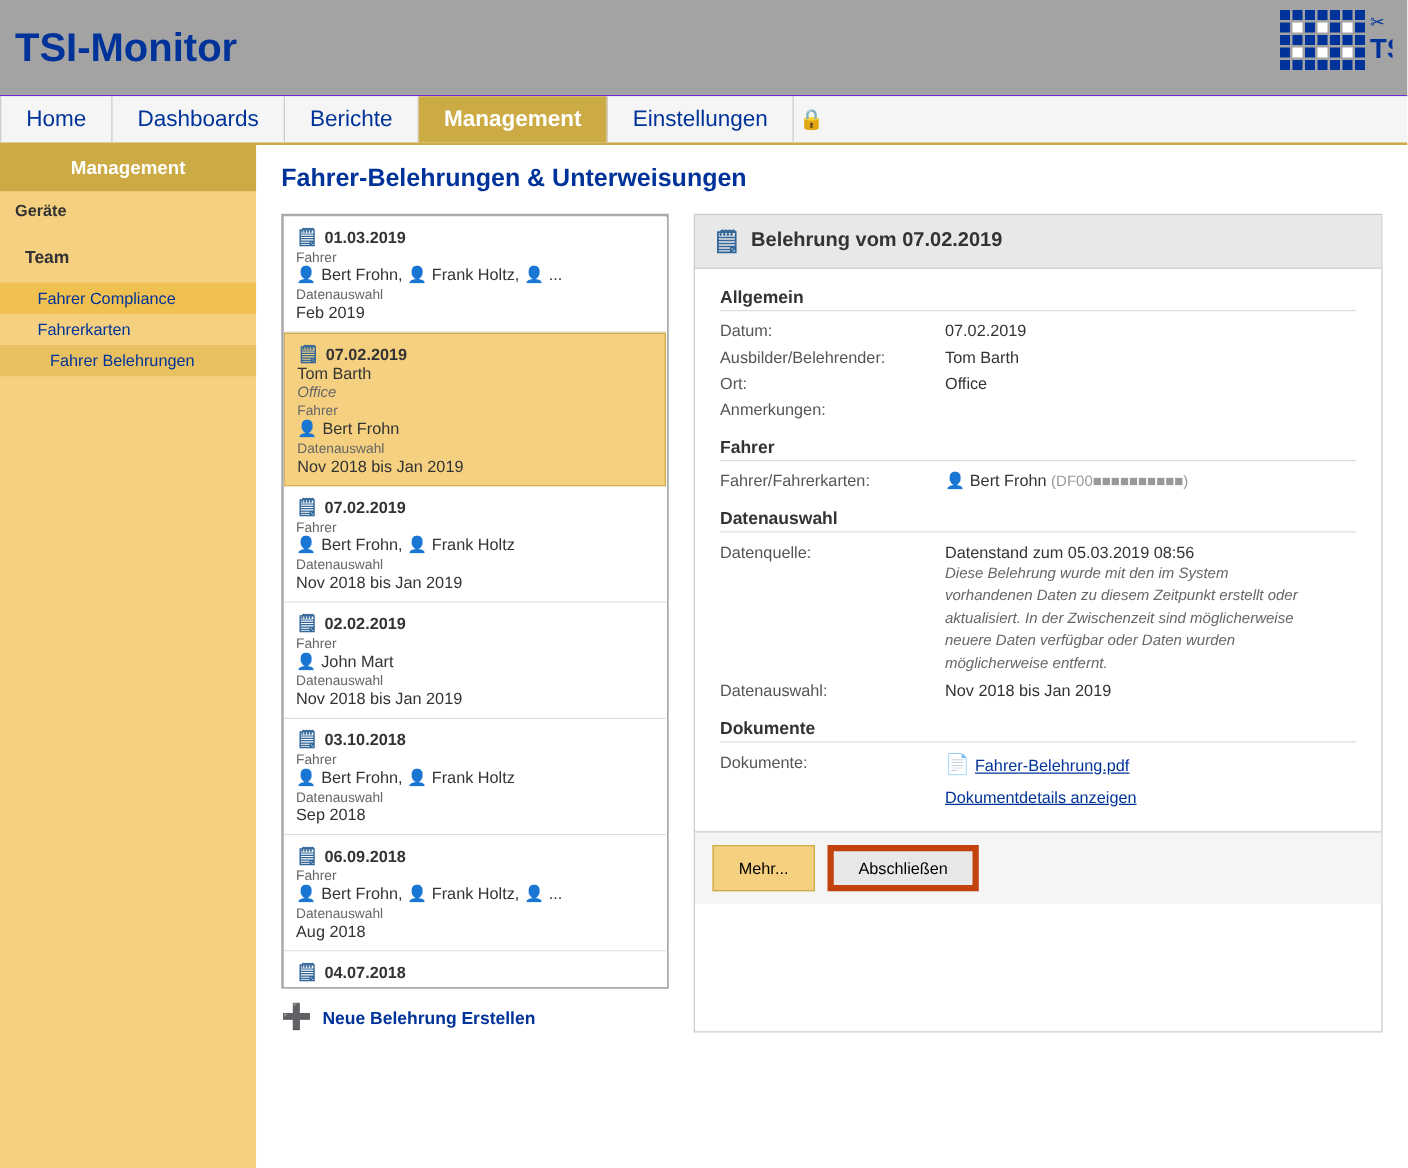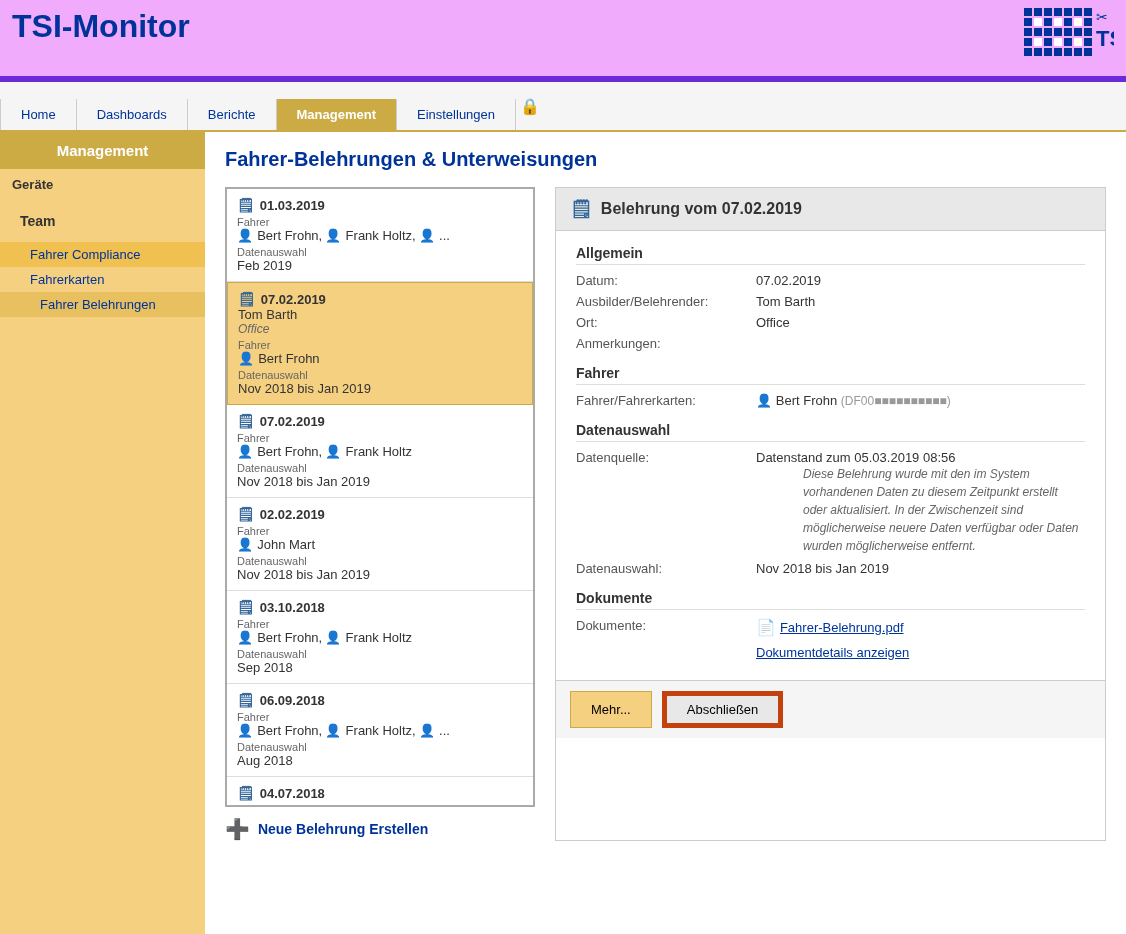--- a/index.html
+++ b/index.html
@@ -1,30 +1,29 @@
 <!DOCTYPE html>
 <html><head>
   <meta charset="utf-8">
   <style>
     * { box-sizing: border-box; margin: 0; padding: 0; }
     body { font-family: Arial, sans-serif; font-size: 13px; background: #fff; }
 
     
-    .header { background: #f0abfc; padding: 8px 12px; display: flex; justify-content: space-between; border-bottom: 6px solid #6d28d9; }
+    .header { background: #a3a3a3; padding: 8px 12px; display: flex; align-items: center; justify-content: space-between; border-bottom: 1px solid #6d28d9; }
     .header-title { font-size: 32px; font-weight: bold; color: #003399; font-family: Arial, sans-serif; }
 
     
     .navbar { background: #f5f5f5; border-bottom: 2px solid #ccaa44; display: flex; align-items: center; }
     .navbar a {
       padding: 8px 20px;
       text-decoration: none;
       color: #003399;
-      font-size: 13px;
+      font-size: 18px;
       border-right: 1px solid #ccc;
-      margin-top: 17px;
     }
     .navbar a:first-child { border-left: 1px solid #ccc; }
     .navbar a.active { background: #ccaa44; color: #fff; font-weight: bold; }
     .nav-lock { margin-left: 4px; font-size: 16px; color: #888; }
 
     
     .layout { display: flex; min-height: calc(934px - 90px); }
 
     
     .sidebar { width: 205px; background: #f5d080; flex-shrink: 0; padding-top: 0; }
@@ -58,21 +57,21 @@
 
     
     .detail-panel { flex: 1; border: 1px solid #ccc; background: #fff; padding: 0; }
     .detail-header { background: #e8e8e8; padding: 10px 14px; border-bottom: 1px solid #ccc; display: flex; align-items: center; gap: 8px; font-size: 16px; font-weight: bold; color: #333; }
     .detail-body { padding: 14px 20px; }
     .detail-section-title { font-size: 14px; font-weight: bold; color: #333; margin-bottom: 8px; margin-top: 14px; border-bottom: 1px solid #ddd; padding-bottom: 3px; }
     .detail-section-title:first-child { margin-top: 0; }
     .detail-row { display: flex; margin-bottom: 6px; }
     .detail-label { width: 180px; color: #555; font-size: 13px; flex-shrink: 0; }
     .detail-value { color: #333; font-size: 13px; }
-    .detail-value.italic-note { color: #666; font-style: italic; font-size: 12px; line-height: 1.5; margin-left: 47px; }
+    .detail-value.italic-note { color: #666; font-style: italic; font-size: 12px; line-height: 1.5; }
     .detail-link { color: #003399; text-decoration: underline; cursor: pointer; }
     .detail-footer { display: flex; justify-content: flex-start; gap: 10px; padding: 10px 14px; border-top: 1px solid #ccc; background: #f5f5f5; }
     .btn-mehr { background: #f5d080; border: 1px solid #ccaa44; padding: 6px 20px; cursor: pointer; font-size: 13px; }
     .btn-abschlies { background: #e8e8e8; border: 5px solid #c2410c; padding: 6px 20px; cursor: pointer; font-size: 13px; }
 
     
     .logo-container { display: flex; align-items: center; gap: 4px; }
   </style>
 </head>
 <body>

